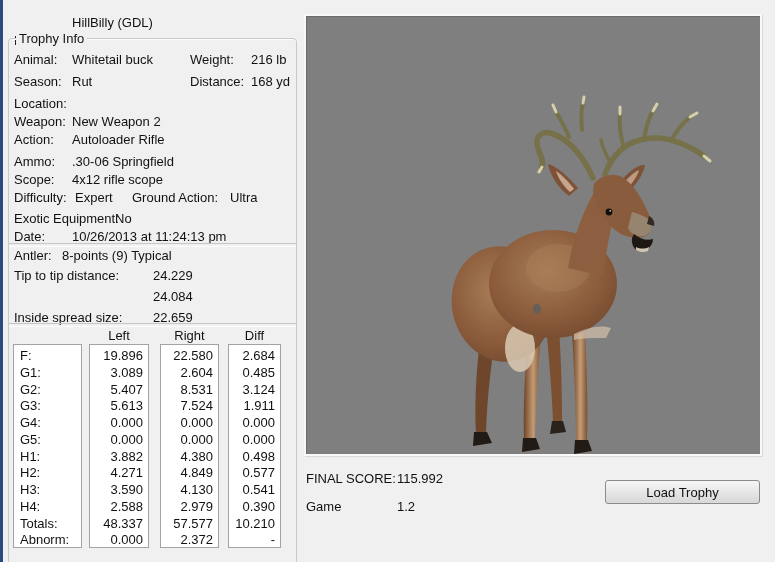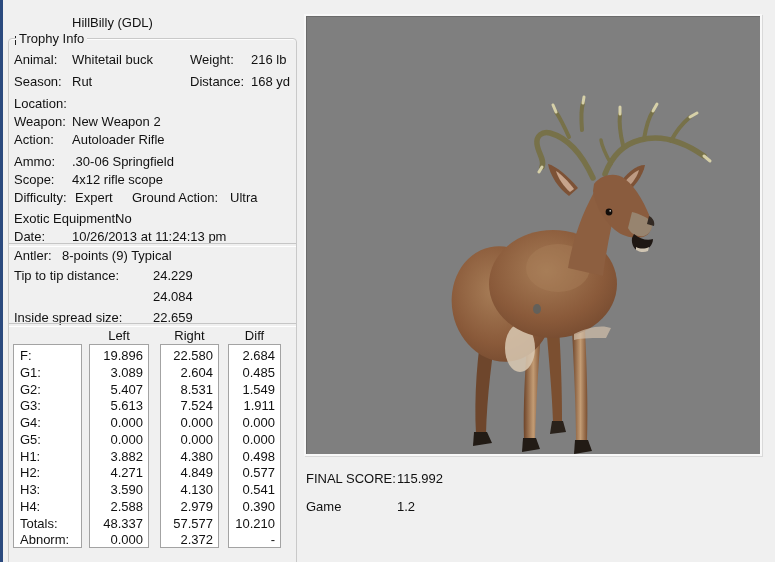--- a/index.html
+++ b/index.html
@@ -150,21 +150,21 @@
     <div class="cell">4.849</div>
     <div class="cell">4.130</div>
     <div class="cell">2.979</div>
     <div class="cell">57.577</div>
     <div class="cell">2.372</div>
   </div>
 
   <div class="mbox nums" style="left:228px;width:53px">
     <div class="cell">2.684</div>
     <div class="cell">0.485</div>
-    <div class="cell">1.549</div>
+    <div class="cell">3.124</div>
     <div class="cell">1.911</div>
     <div class="cell">0.000</div>
     <div class="cell">0.000</div>
     <div class="cell">0.498</div>
     <div class="cell">0.577</div>
     <div class="cell">0.541</div>
     <div class="cell">0.390</div>
     <div class="cell">10.210</div>
     <div class="cell">-</div>
   </div>
@@ -239,13 +239,14 @@
         <circle cx="304.2" cy="194.8" r="0.9" fill="#c9c2b8"></circle>
       </g>
     </svg>
   </div>
 
   <span class="abs" style="left:306px;top:471px">FINAL SCORE:</span>
   <span class="abs" style="left:397px;top:471px">115.992</span>
   <span class="abs" style="left:306px;top:499px">Game</span>
   <span class="abs" style="left:397px;top:499px">1.2</span>
 
+  <button class="btn" style="top:480px">Load Trophy</button>
 </div>
 
 </body></html>

